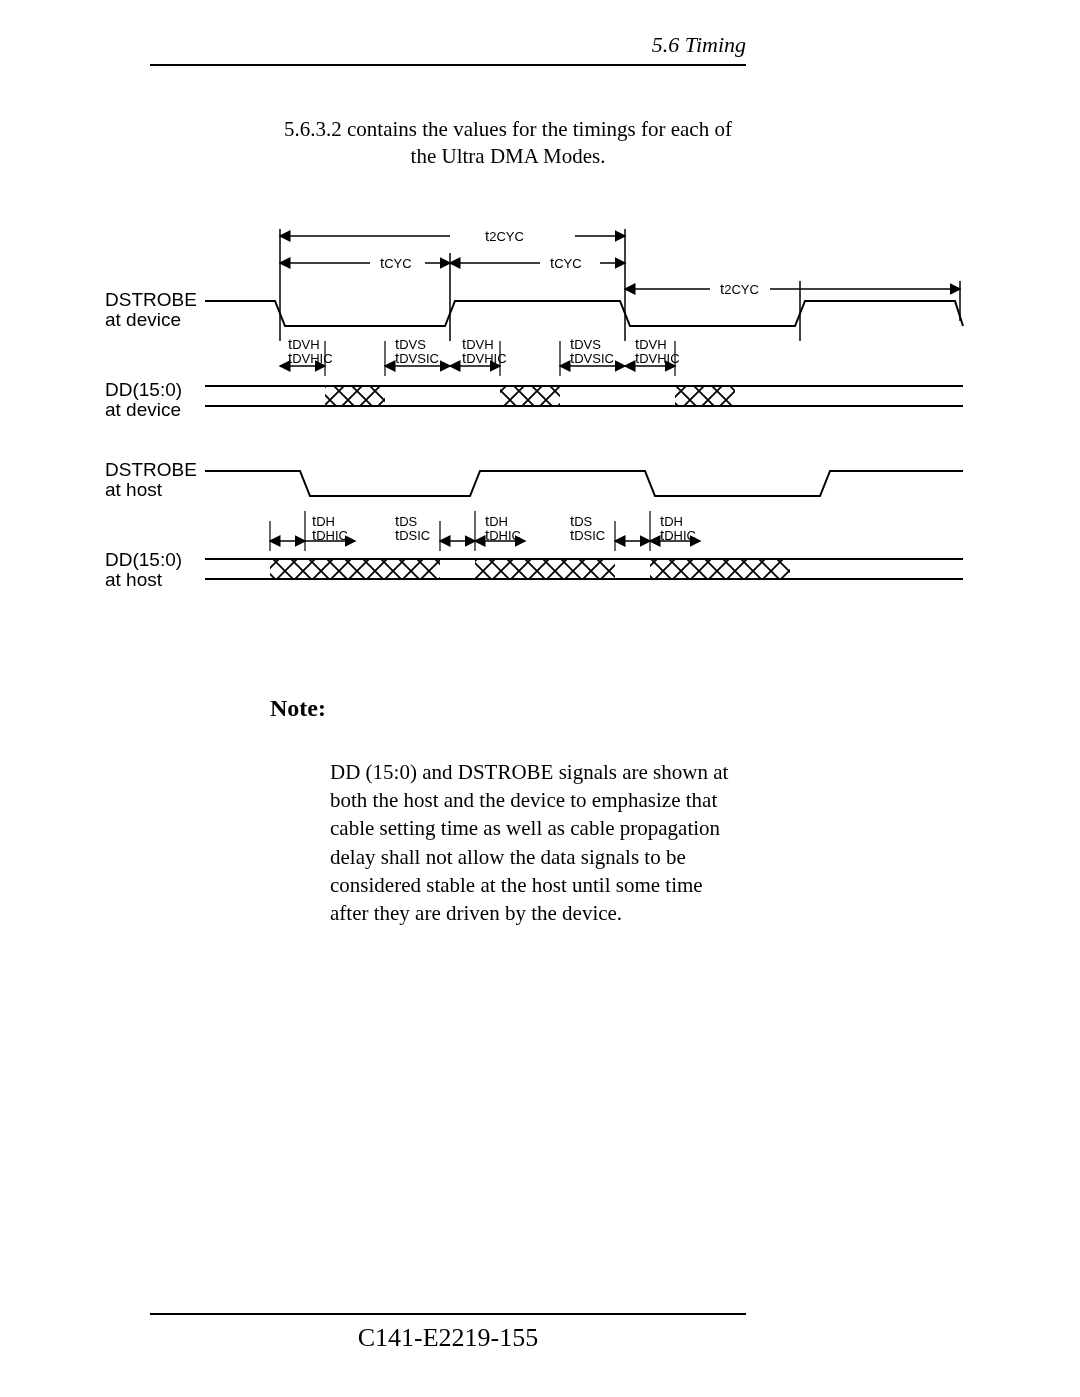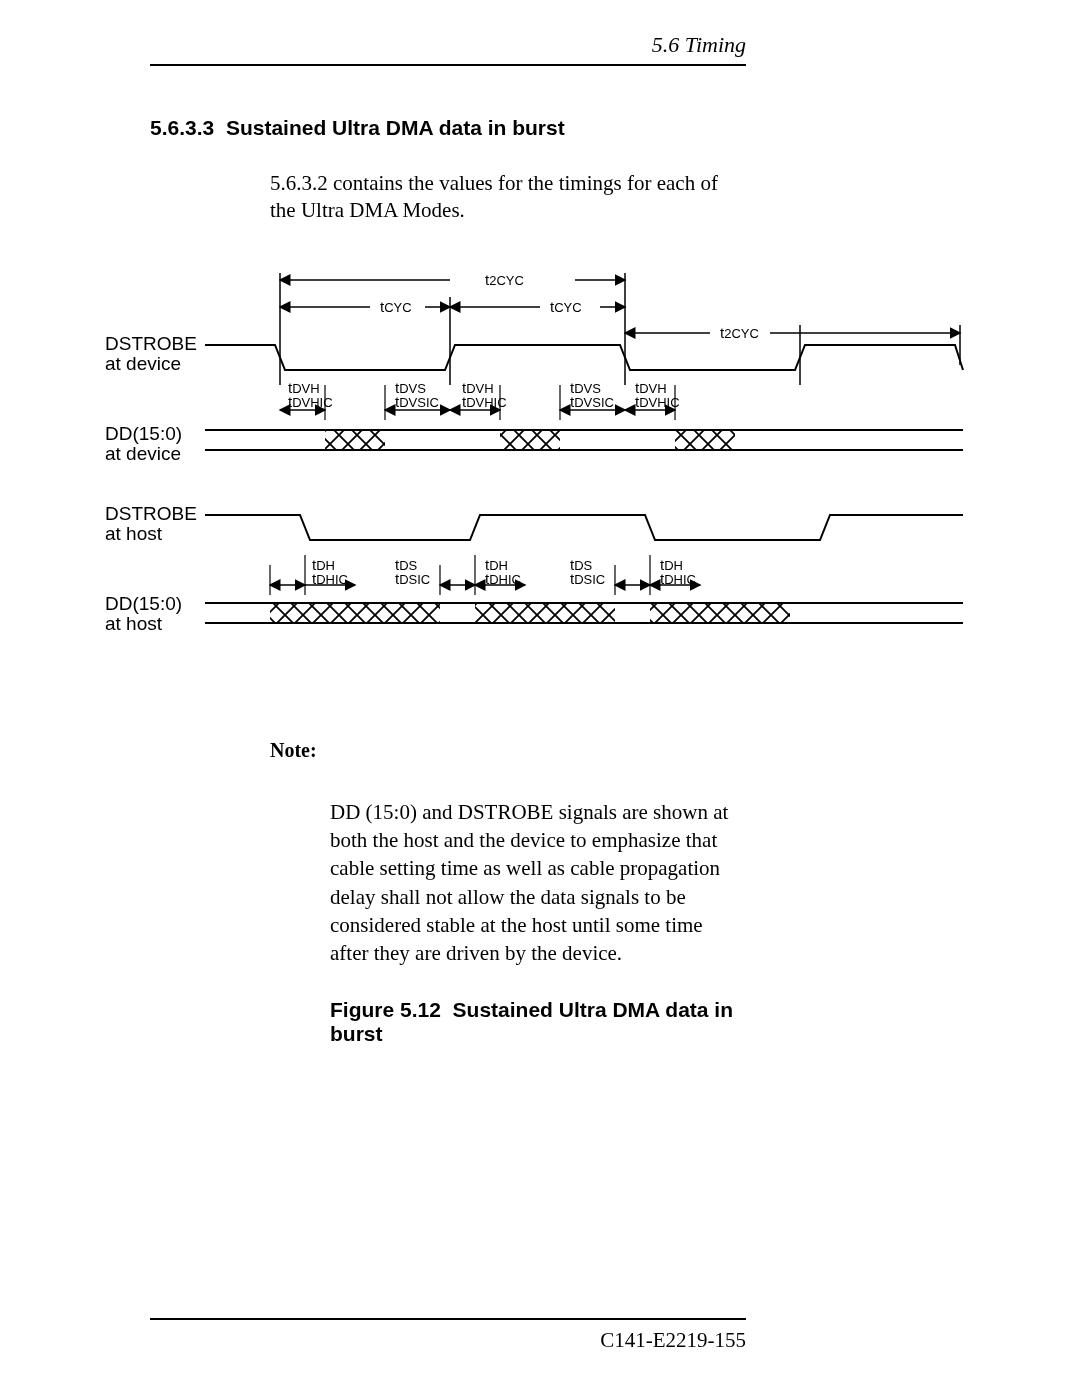--- a/index.html
+++ b/index.html
@@ -28,26 +28,27 @@
   }
   .section-heading {
     font-family: Arial, Helvetica, sans-serif;
     font-weight: bold;
     font-size: 21px;
     margin-bottom: 30px;
   }
   .body-text {
     font-size: 21px;
     margin-left: 120px;
-    margin-bottom: 30px;
+    margin-bottom: 40px;
     line-height: 1.3;
+    text-align: center;
   }
   .note-label {
     font-weight: bold;
-    font-size: 20px;
+    font-size: 24px;
     margin-left: 120px;
     margin-top: 50px;
     margin-bottom: 20px;
   }
   .note-body {
     font-size: 21px;
     margin-left: 180px;
     line-height: 1.35;
     margin-bottom: 30px;
     margin-top: 36px;
@@ -60,22 +61,22 @@
     margin-top: 10px;
   }
   .footer {
     position: absolute;
     bottom: 44px;
     left: 150px;
     right: 130px;
     border-top: 2px solid #000;
     padding-top: 8px;
     display: flex;
-    justify-content: flex-end;
-    font-size: 21px;
+    justify-content: center;
+    font-size: 26px;
   }
   .diagram-wrap {
     margin-left: -45px;
     margin-top: 10px;
   }
   svg text {
     font-family: Arial, Helvetica, sans-serif;
     fill: #000;
   }
   .tsub {
@@ -91,24 +92,20 @@
 </head>
 <body>
 
 <div class="page">
 
   <div class="header">
     <span>5.6  Timing</span>
   </div>
   <div class="header-rule"></div>
 
-  <div class="section-heading">
-    <span>5.6.3.3</span>&nbsp;
-    <span>Sustained Ultra DMA data in burst</span>
-  </div>
 
   <div class="body-text">5.6.3.2 contains the values for the timings for each of the Ultra DMA Modes.</div>
 
   <div class="diagram-wrap">
     <svg width="860" height="430" viewBox="0 0 860 430">
       <defs>
 
         <pattern id="xhatch" width="18" height="18" patternUnits="userSpaceOnUse">
           <path d="M0,0 L18,18 M0,18 L18,0" stroke="#000" stroke-width="1.8"></path>
         </pattern>
@@ -228,23 +225,19 @@
 
       <rect x="165" y="348" width="170" height="20" fill="url(#xhatch)"></rect>
       <rect x="370" y="348" width="140" height="20" fill="url(#xhatch)"></rect>
       <rect x="545" y="348" width="140" height="20" fill="url(#xhatch)"></rect>
     </svg>
   </div>
 
   <div class="note-label">Note:</div>
   <div class="note-body">DD (15:0) and DSTROBE signals are shown at both the host and the device to emphasize that cable setting time as well as cable propagation delay shall not allow the data signals to be considered stable at the host until some time after they are driven by the device.</div>
 
-  <div class="figure-caption">
-    <span>Figure 5.12</span>&nbsp;
-    <span>Sustained Ultra DMA data in burst</span>
-  </div>
 
   <div class="footer">
     <span>C141-E221</span>
     <span>9-155</span>
   </div>
 
 </div>
 
 </body></html>

